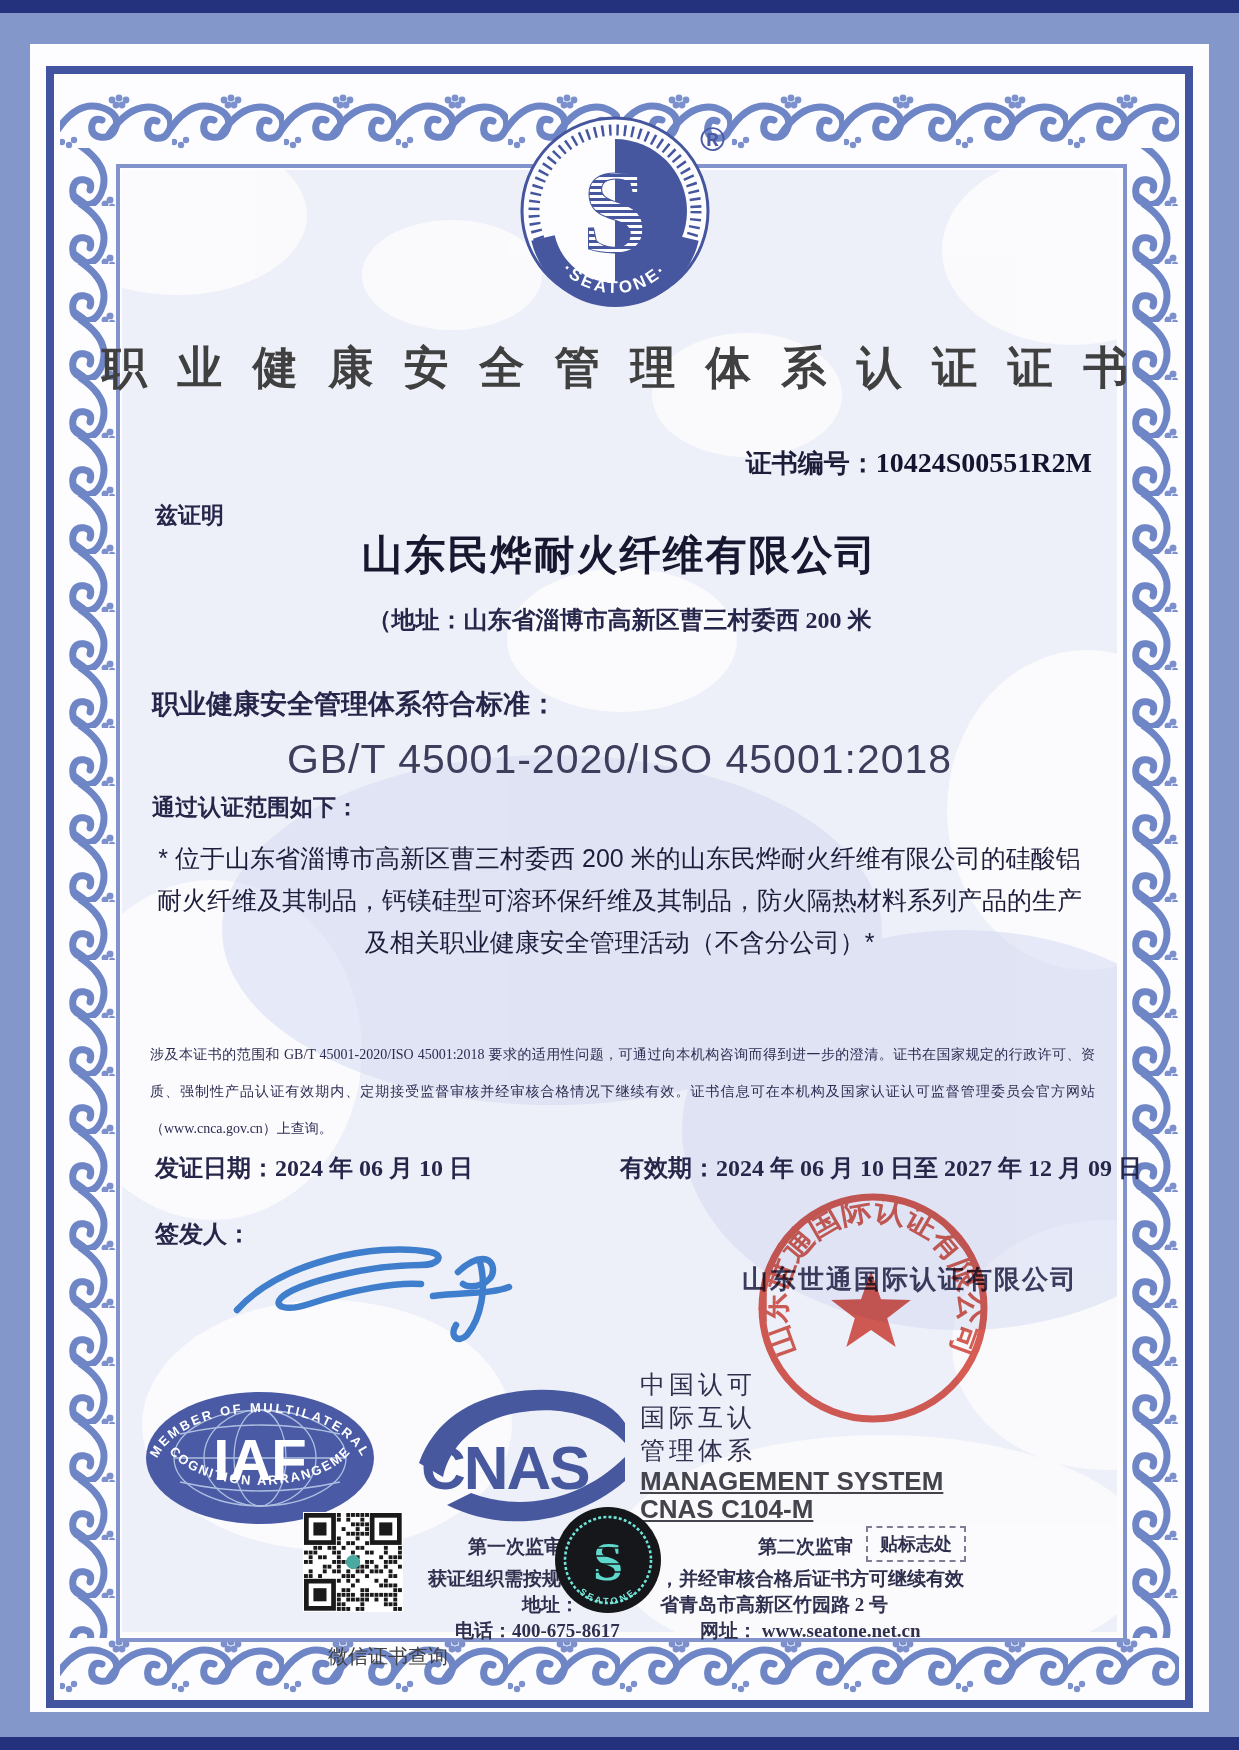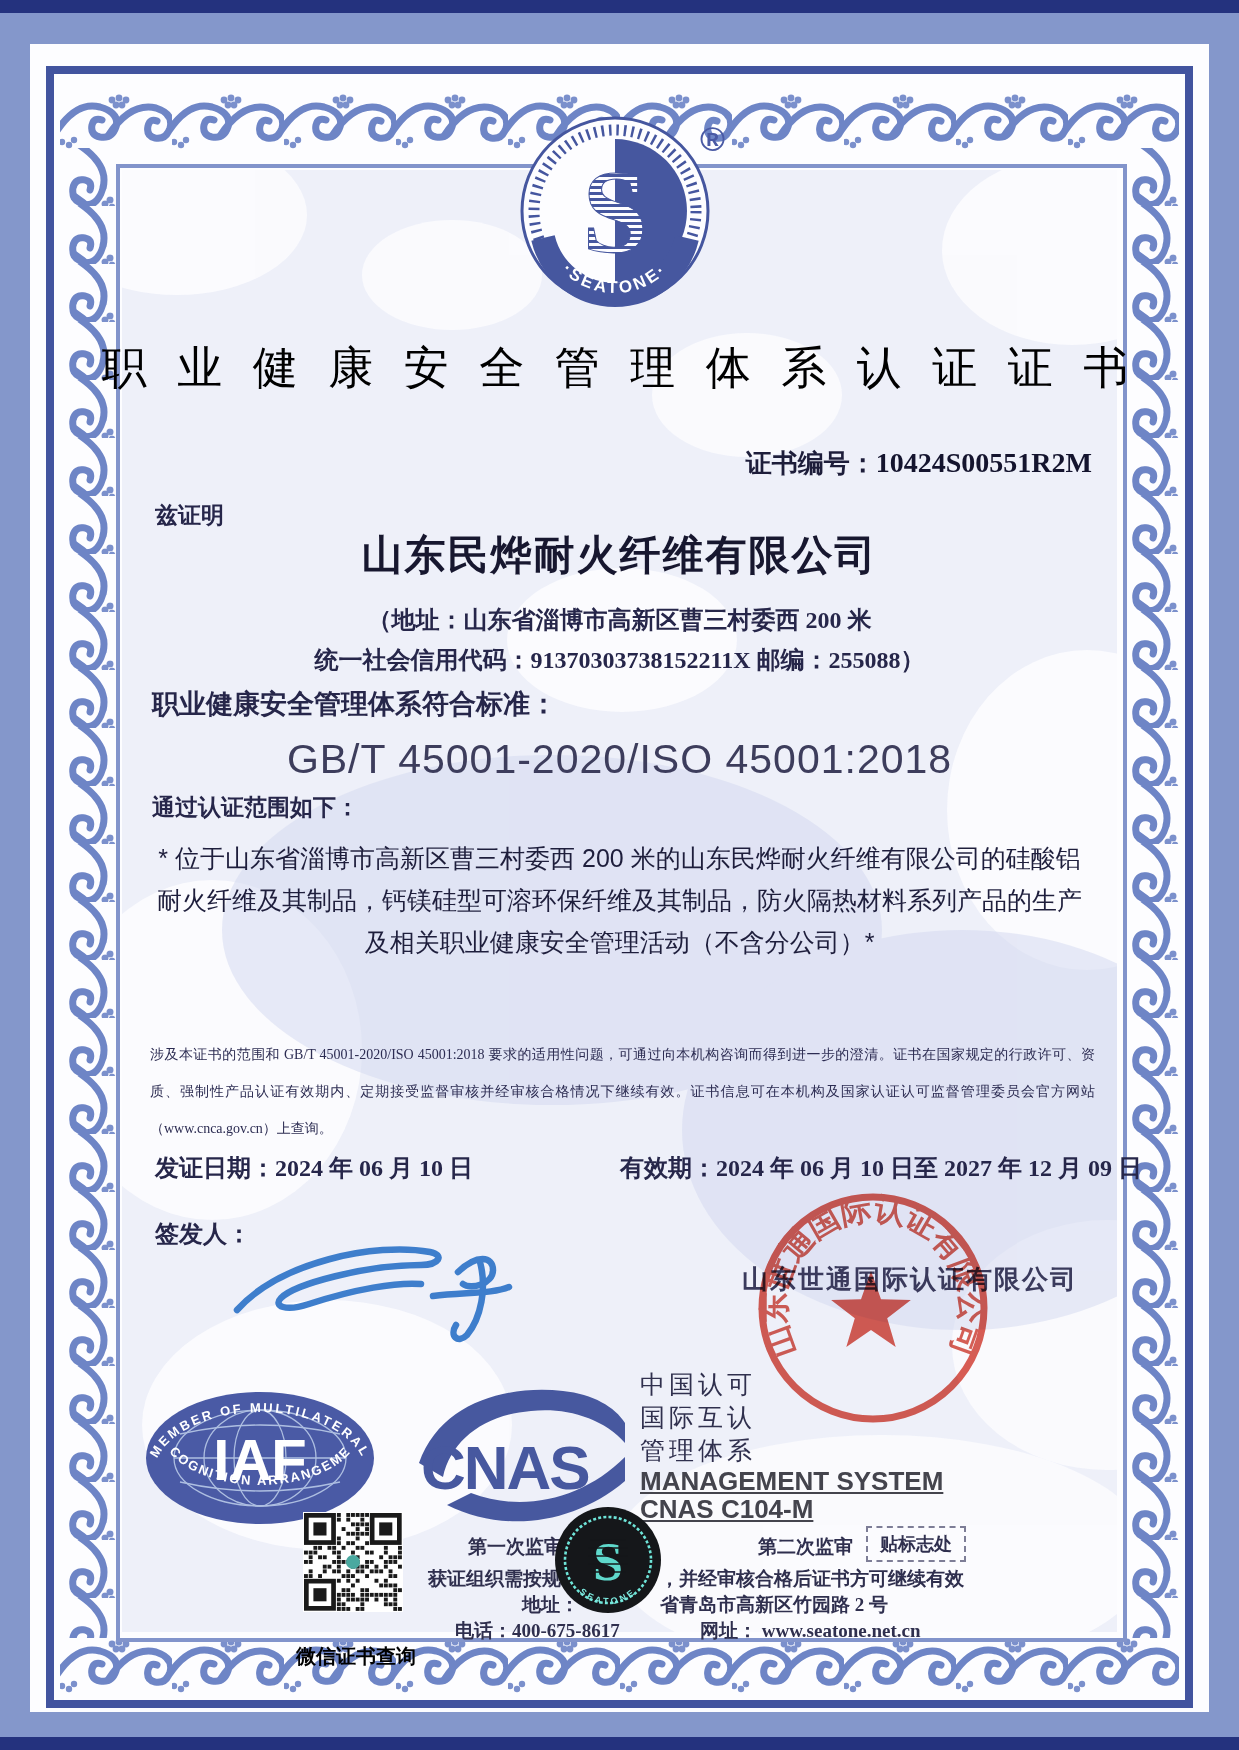--- a/index.html
+++ b/index.html
@@ -8,29 +8,29 @@
   .abs{position:absolute;}
   .navy-strip{position:absolute;left:0;width:1239px;height:13px;background:#24327e;}
   .white-frame{position:absolute;left:30px;top:44px;width:1179px;height:1668px;background:#fdfdff;}
   .navy-line{position:absolute;left:46px;top:66px;width:1131px;height:1626px;border:8px solid #42549f;}
   .inner-line{position:absolute;left:116px;top:164px;width:1003px;height:1470px;border:4px solid #8294cb;}
   .content{position:absolute;left:122px;top:170px;width:995px;height:1462px;background:#fbfbfe;overflow:hidden;}
   .t{position:absolute;white-space:nowrap;color:#26264a;}
   .cjk{font-family:"Liberation Serif",serif;}
   .sans{font-family:"Liberation Sans",sans-serif;}
   .center{left:0;width:1239px;text-align:center;}
-  .title{font-size:45px;font-weight:normal;letter-spacing:9px;color:#000000;}
+  .title{font-size:45px;font-weight:bold;letter-spacing:9px;color:#404040;}
   .company{font-size:41px;font-weight:bold;color:#17172f;letter-spacing:2px;}
   .std{font-size:41px;color:#3d3d5c;letter-spacing:1px;}
   .scope{font-size:25px;font-weight:normal;color:#1e1e3c;}
   .legal{position:absolute;left:150px;top:1036px;width:945px;font-size:14px;line-height:37px;
          color:#2c2c52;text-align:justify;font-weight:500;white-space:normal;}
   .small{font-size:19px;font-weight:bold;color:#2f2f4e;}
   .dashbox{position:absolute;border:2px dashed #7d7d96;padding:4px 12px;font-size:18px;color:#2f2f4e;font-weight:bold;}
-  .qrcap{font-size:20px;font-weight:bold;color:#000000;}
+  .qrcap{font-size:20px;font-weight:normal;color:#404040;margin-left:32px;}
   .accr{font-size:25px;font-weight:normal;color:#30304e;letter-spacing:4px;}
   .accrlat{font-size:26px;font-weight:bold;color:#44444d;letter-spacing:0;text-decoration:underline;}
 </style>
 </head>
 <body>
 
 <div class="page">
 
   <div class="navy-strip" style="top:0"></div>
   <div class="navy-strip" style="top:1737px"></div>
@@ -129,21 +129,20 @@
 
   <div class="t center title sans" style="top:338px">职 业 健 康 安 全 管 理 体 系 认 证 证 书</div>
 
   <div class="t" style="right:147px;top:446px;font-size:26px">
     <span class="sans" style="font-weight:bold;color:#1d1d3a">证书编号：</span><span class="cjk" style="font-weight:bold;color:#14142e;font-size:28px">10424S00551R2M</span>
   </div>
 
   <div class="t cjk" style="left:155px;top:500px;font-size:23px;font-weight:600">兹证明</div>
   <div class="t center company sans" style="top:528px">山东民烨耐火纤维有限公司</div>
   <div class="t center cjk" style="top:604px;font-size:24px;font-weight:600">（地址：山东省淄博市高新区曹三村委西 200 米</div>
-  <div class="t center cjk" style="top:644px;font-size:24px;font-weight:600">统一社会信用代码：91370303738152211X 邮编：255088）</div>
 
   <div class="t cjk" style="left:152px;top:686px;font-size:27px;font-weight:600">职业健康安全管理体系符合标准：</div>
   <div class="t center std sans" style="top:736px">GB/T 45001-2020/ISO 45001:2018</div>
   <div class="t cjk" style="left:152px;top:792px;font-size:23px;font-weight:600">通过认证范围如下：</div>
 
   <div class="t center scope sans" style="top:842px">* 位于山东省淄博市高新区曹三村委西 200 米的山东民烨耐火纤维有限公司的硅酸铝</div>
   <div class="t center scope sans" style="top:884px">耐火纤维及其制品，钙镁硅型可溶环保纤维及其制品，防火隔热材料系列产品的生产</div>
   <div class="t center scope sans" style="top:926px">及相关职业健康安全管理活动（不含分公司）*</div>
 
   <div class="legal cjk">涉及本证书的范围和 GB/T 45001-2020/ISO 45001:2018 要求的适用性问题，可通过向本机构咨询而得到进一步的澄清。证书在国家规定的行政许可、资质、强制性产品认证有效期内、定期接受监督审核并经审核合格情况下继续有效。证书信息可在本机构及国家认证认可监督管理委员会官方网站（www.cnca.gov.cn）上查询。</div>

